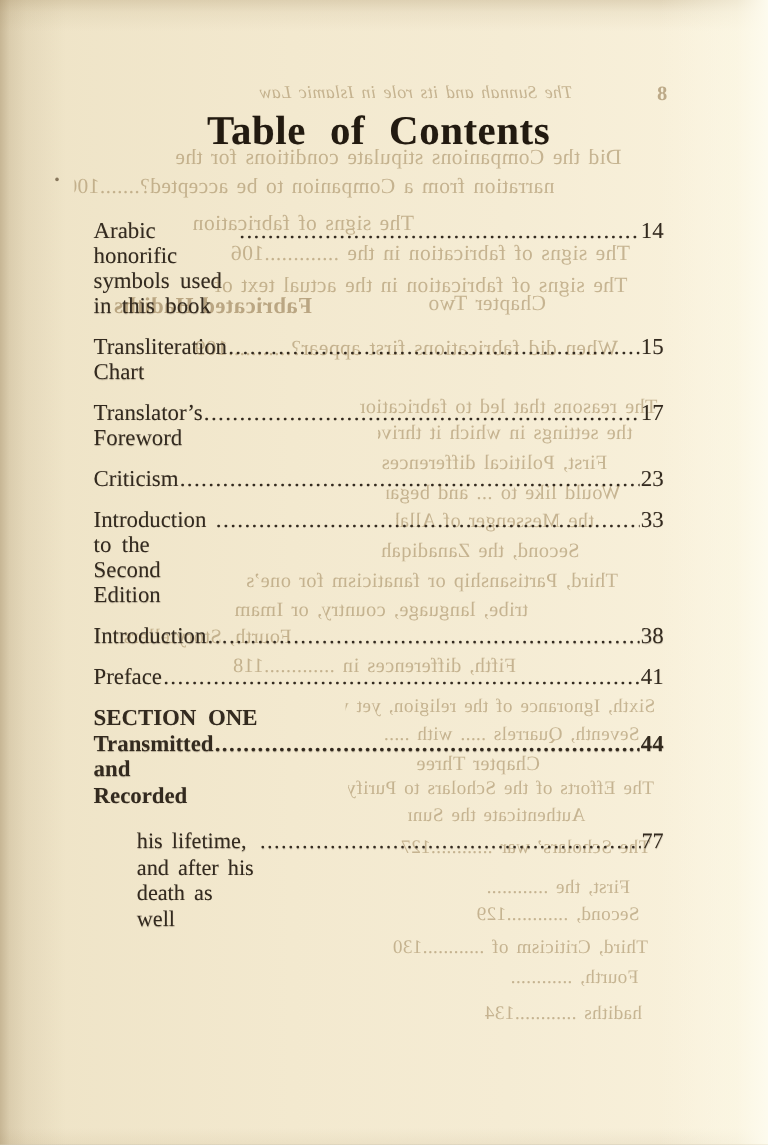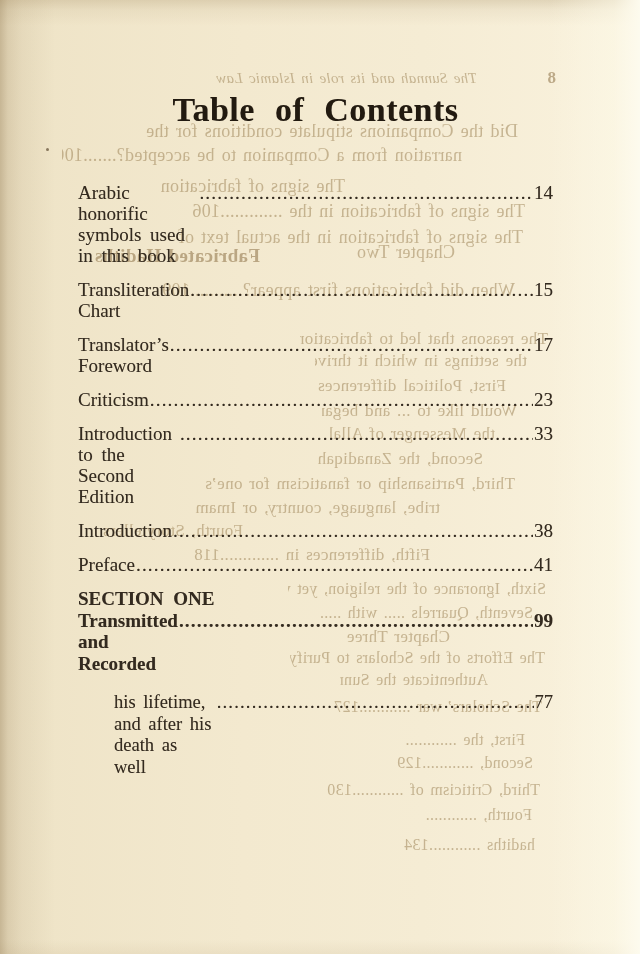--- a/index.html
+++ b/index.html
@@ -151,21 +151,21 @@
         <span class="leader"></span>
         <span class="pg">41</span>
       </div>
     </div>
 
     <div class="block sec-one">
       <div class="ln">SECTION ONE</div>
       <div class="row">
         <span>Transmitted and Recorded</span>
         <span class="leader"></span>
-        <span class="pg">99</span>
+        <span class="pg">44</span>
       </div>
     </div>
 
 
     <div class="sub-list">
       <div class="sub">
         <div class="row l2">
           <span>his lifetime, and after his death as well</span>
           <span class="leader"></span>
           <span class="pg">77</span>

